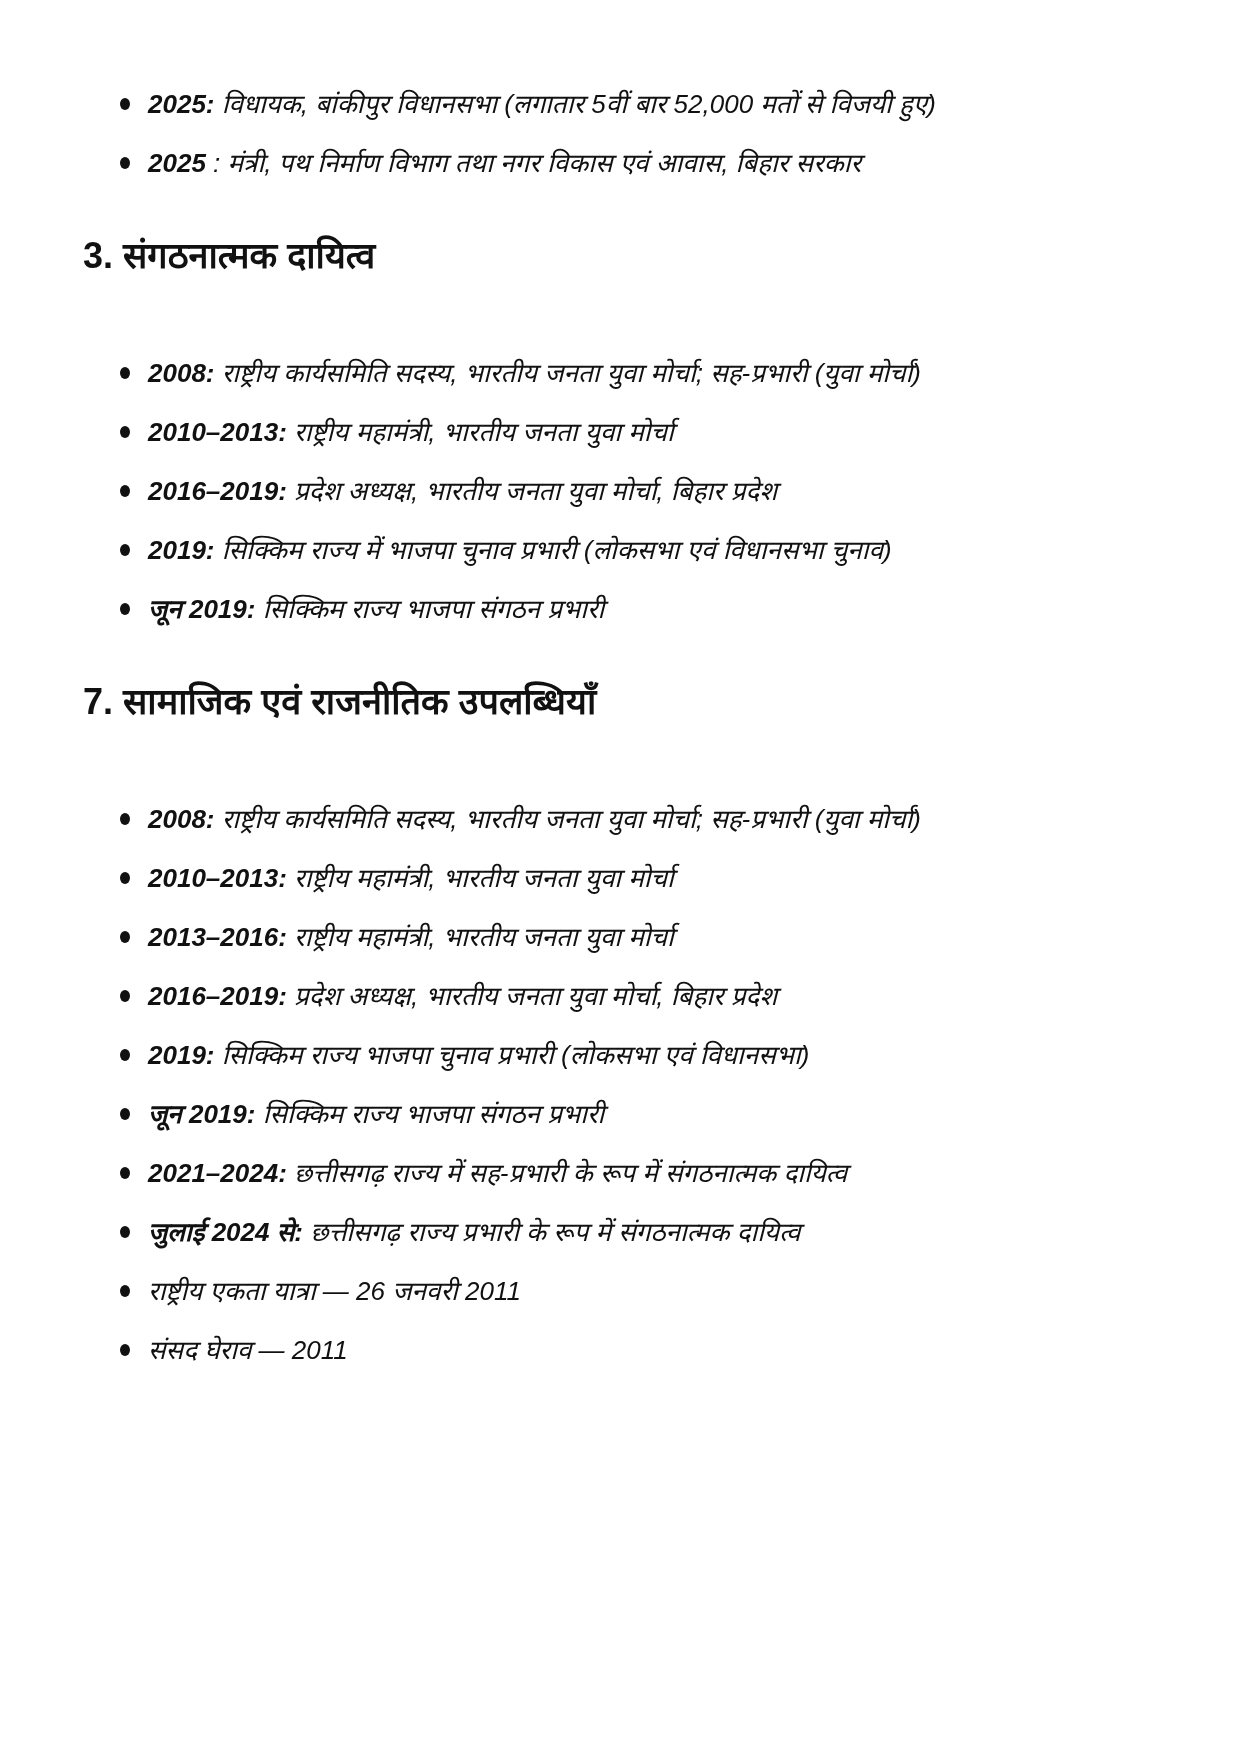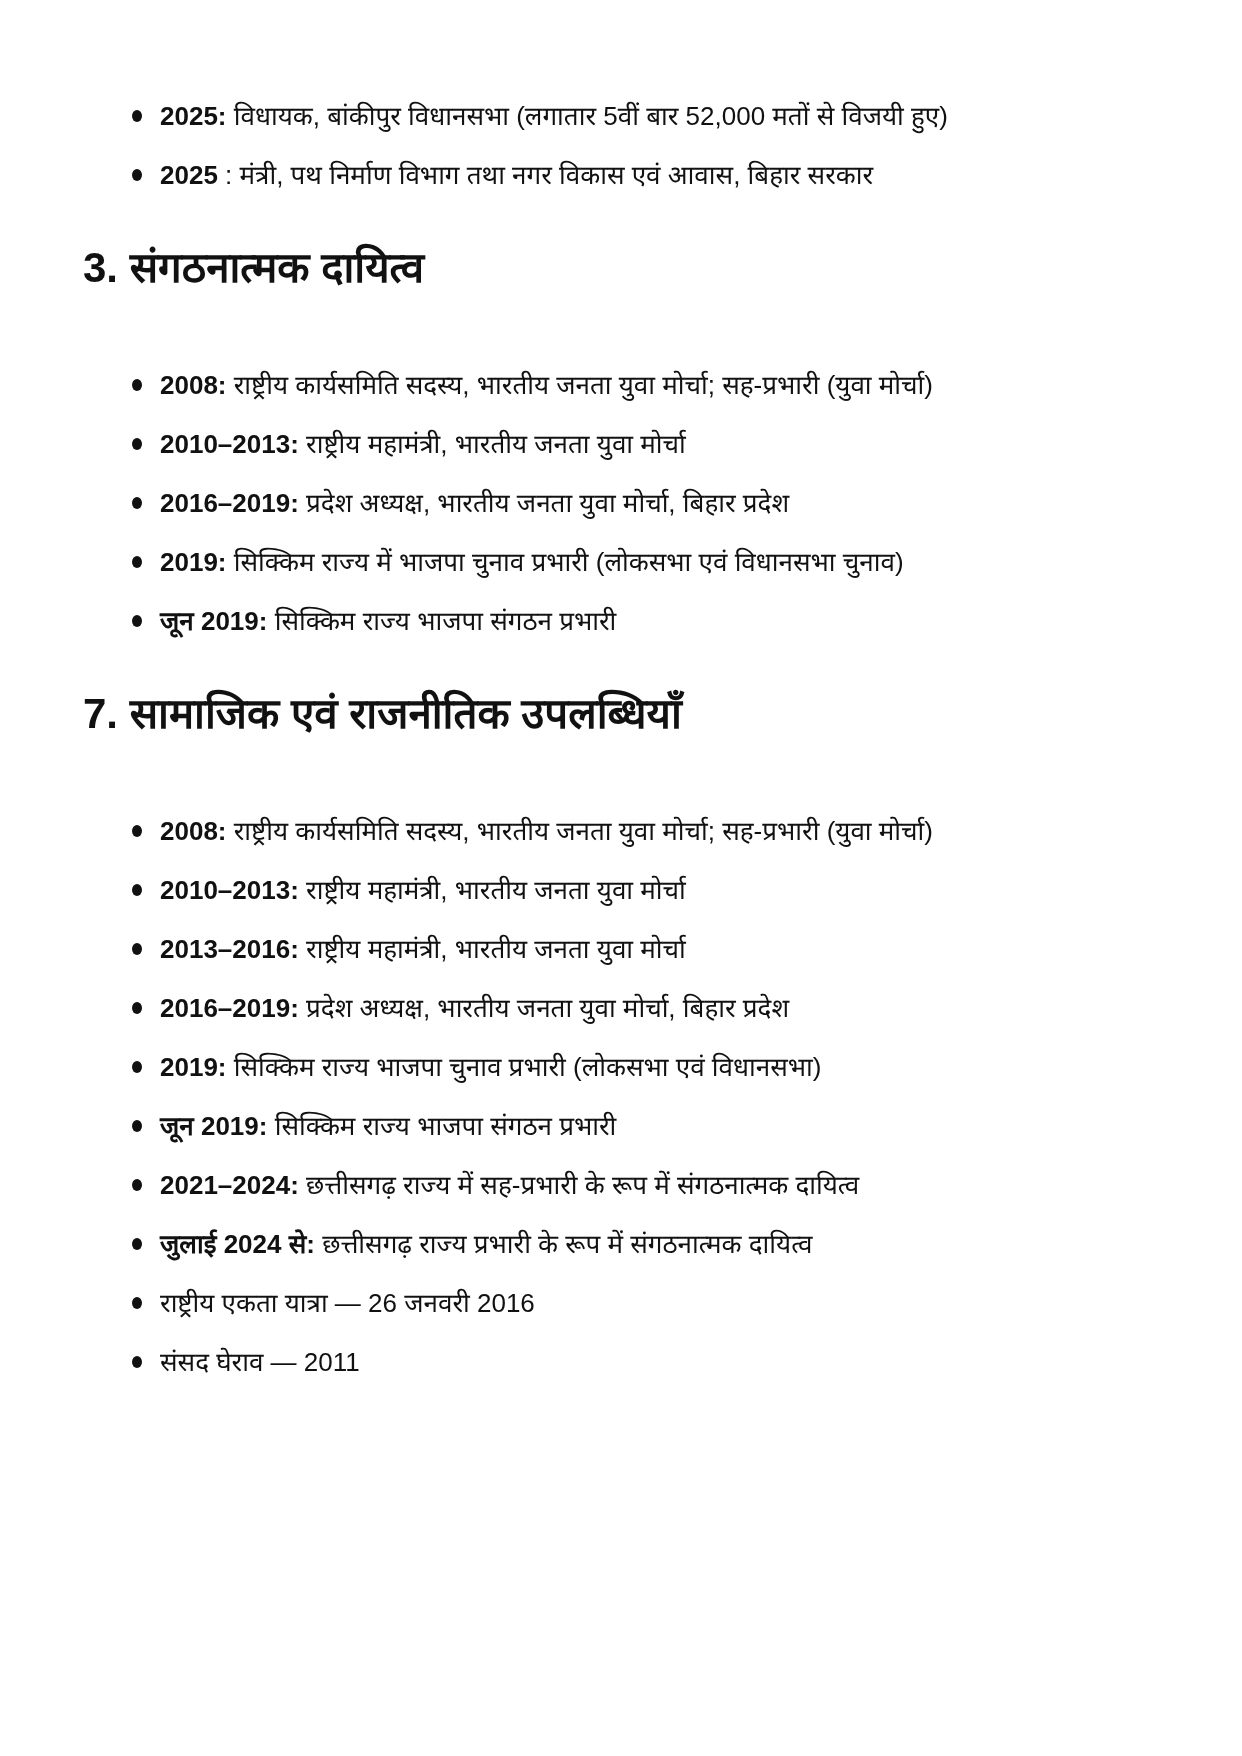--- a/index.html
+++ b/index.html
@@ -13,22 +13,23 @@
     overflow: hidden;
     color: #111111;
     font-family: "Liberation Sans", "DejaVu Sans", sans-serif;
   }
   #doc {
     padding: 86px 60px 0 83px;
     box-sizing: border-box;
   }
   ul.bullets {
     list-style: none;
-    margin: 12px;
+    margin: 0;
     padding: 0 0 0 65px;
+    font-style: italic;
   }
   ul.bullets li {
     position: relative;
     font-size: 26px;
     line-height: 36px;
     margin-bottom: 23px;
     white-space: nowrap;
   }
   .dot {
     position: absolute;
@@ -37,21 +38,21 @@
     width: 10px;
     height: 12px;
     border-radius: 50%;
     background: #111111;
     display: inline-block;
   }
   .term {
     font-weight: 700;
   }
   h2.section-heading {
-    font-size: 42px;
+    font-size: 36px;
     line-height: 46px;
     font-weight: 700;
     margin: 52px 0 76px 0;
     letter-spacing: 0;
   }
 </style>
 </head>
 <body>
 
 <main id="doc">
@@ -72,16 +73,16 @@
       <li><span class="dot"></span><span class="term">2008:</span><span class="txt"> राष्ट्रीय कार्यसमिति सदस्य, भारतीय जनता युवा मोर्चा; सह-प्रभारी (युवा मोर्चा)</span></li>
       <li><span class="dot"></span><span class="term">2010–2013:</span><span class="txt"> राष्ट्रीय महामंत्री, भारतीय जनता युवा मोर्चा</span></li>
       <li><span class="dot"></span><span class="term">2013–2016:</span><span class="txt"> राष्ट्रीय महामंत्री, भारतीय जनता युवा मोर्चा</span></li>
       <li><span class="dot"></span><span class="term">2016–2019:</span><span class="txt"> प्रदेश अध्यक्ष, भारतीय जनता युवा मोर्चा, बिहार प्रदेश</span></li>
       <li><span class="dot"></span><span class="term">2019:</span><span class="txt"> सिक्किम राज्य भाजपा चुनाव प्रभारी (लोकसभा एवं विधानसभा)</span></li>
       <li><span class="dot"></span><span class="term">जून 2019:</span><span class="txt"> सिक्किम राज्य भाजपा संगठन प्रभारी</span></li>
       <li><span class="dot"></span><span class="term">2021–2024:</span><span class="txt"> छत्तीसगढ़ राज्य में सह-प्रभारी के रूप में संगठनात्मक दायित्व</span></li>
       <li><span class="dot"></span><span class="term">जुलाई 2024 से:</span><span class="txt"> छत्तीसगढ़ राज्य प्रभारी के रूप में संगठनात्मक दायित्व</span></li>
     </ul>
     <ul class="bullets">
-      <li><span class="dot"></span><span class="txt">राष्ट्रीय एकता यात्रा — 26 जनवरी 2016</span></li>
+      <li><span class="dot"></span><span class="txt">राष्ट्रीय एकता यात्रा — 26 जनवरी 2011</span></li>
       <li><span class="dot"></span><span class="txt">संसद घेराव — 2011</span></li>
     </ul>
   </main>
 
 </body></html>

